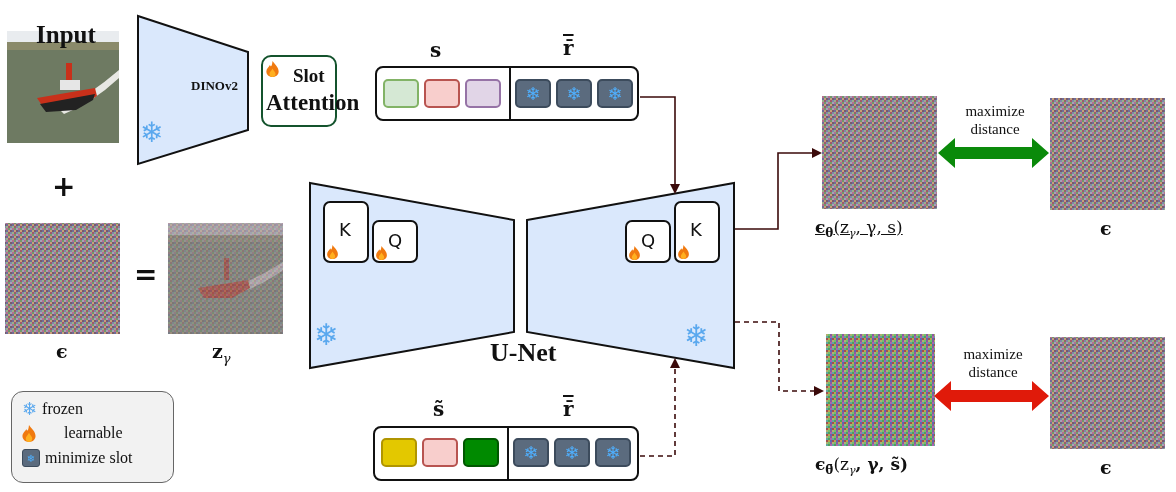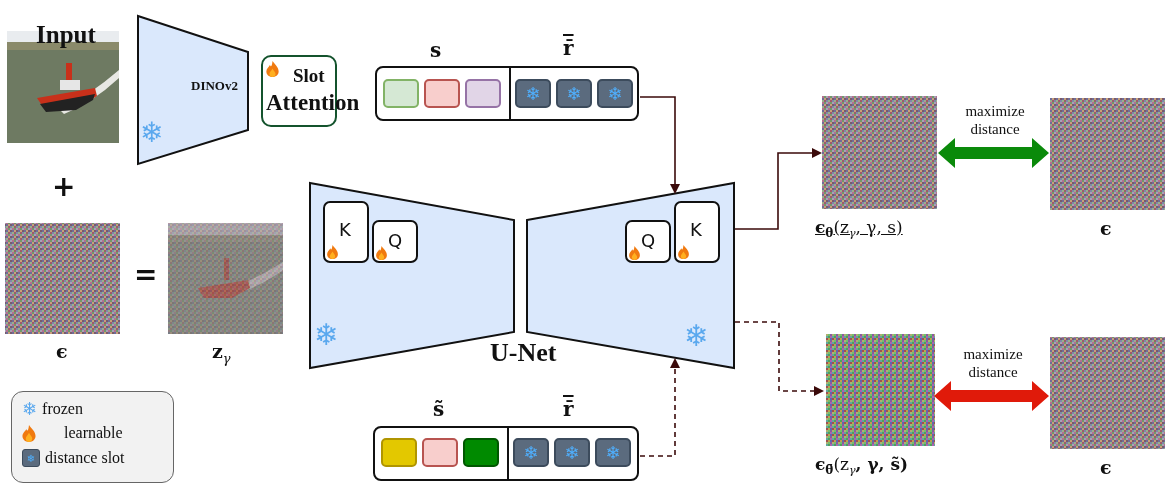--- a/index.html
+++ b/index.html
@@ -222,15 +222,15 @@
   </div>
   <div class="legend-row" style="top:32px;gap:28px;">
     <svg viewBox="0 0 10 13" style="position:static; width:14px; height:17px;">
       <path d="M5,0 C7,3 10,5 10,8.5 C10,11 8,13 5,13 C2,13 0,11 0,8.5 C0,6 2,5 3,3 C3.5,5 4.5,5 5,0 Z" fill="#f07a10"></path>
       <path d="M5,6 C6,8 7.5,9 7.5,10.5 C7.5,12 6.3,13 5,13 C3.7,13 2.5,12 2.5,10.5 C2.5,9 4,8 5,6 Z" fill="#ffb020"></path>
     </svg>
     <span>learnable</span>
   </div>
   <div class="legend-row" style="top:57px;">
     <span style="display:inline-flex; width:16px; height:16px; background:#5b6b7e; border:1.5px solid #3c4b5c; border-radius:3px; color:#4fb0ff; font-size:10px; align-items:center; justify-content:center;">❄</span>
-    <span>distance slot</span>
+    <span>minimize slot</span>
   </div>
 </div>
 
 </body></html>

